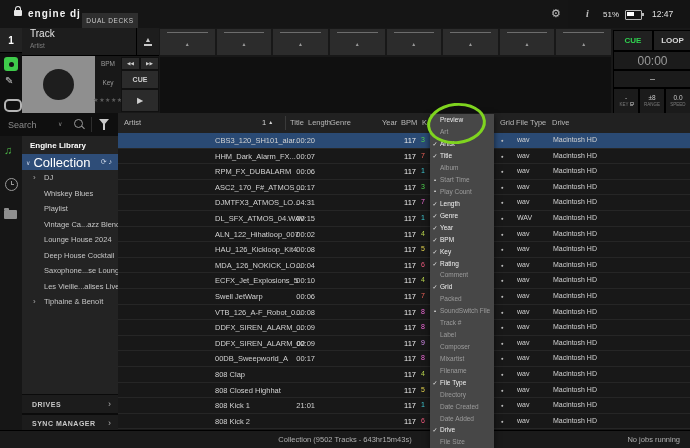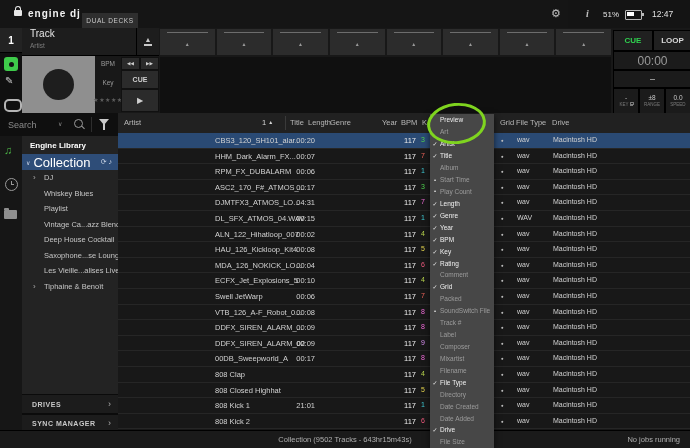--- a/index.html
+++ b/index.html
@@ -276,20 +276,24 @@
         <div class="tree-item">
           <span class="exp"></span>
           <span>Playlist</span>
         </div>
 
         <div class="tree-item">
           <span class="exp"></span>
           <span>Vintage Ca...azz Blends</span>
         </div>
 
+        <div class="tree-item">
+          <span class="exp"></span>
+          <span>Lounge House 2024</span>
+        </div>
 
         <div class="tree-item">
           <span class="exp"></span>
           <span>Deep House Cocktail</span>
         </div>
 
         <div class="tree-item">
           <span class="exp"></span>
           <span>Saxophone...se Lounge</span>
         </div>

